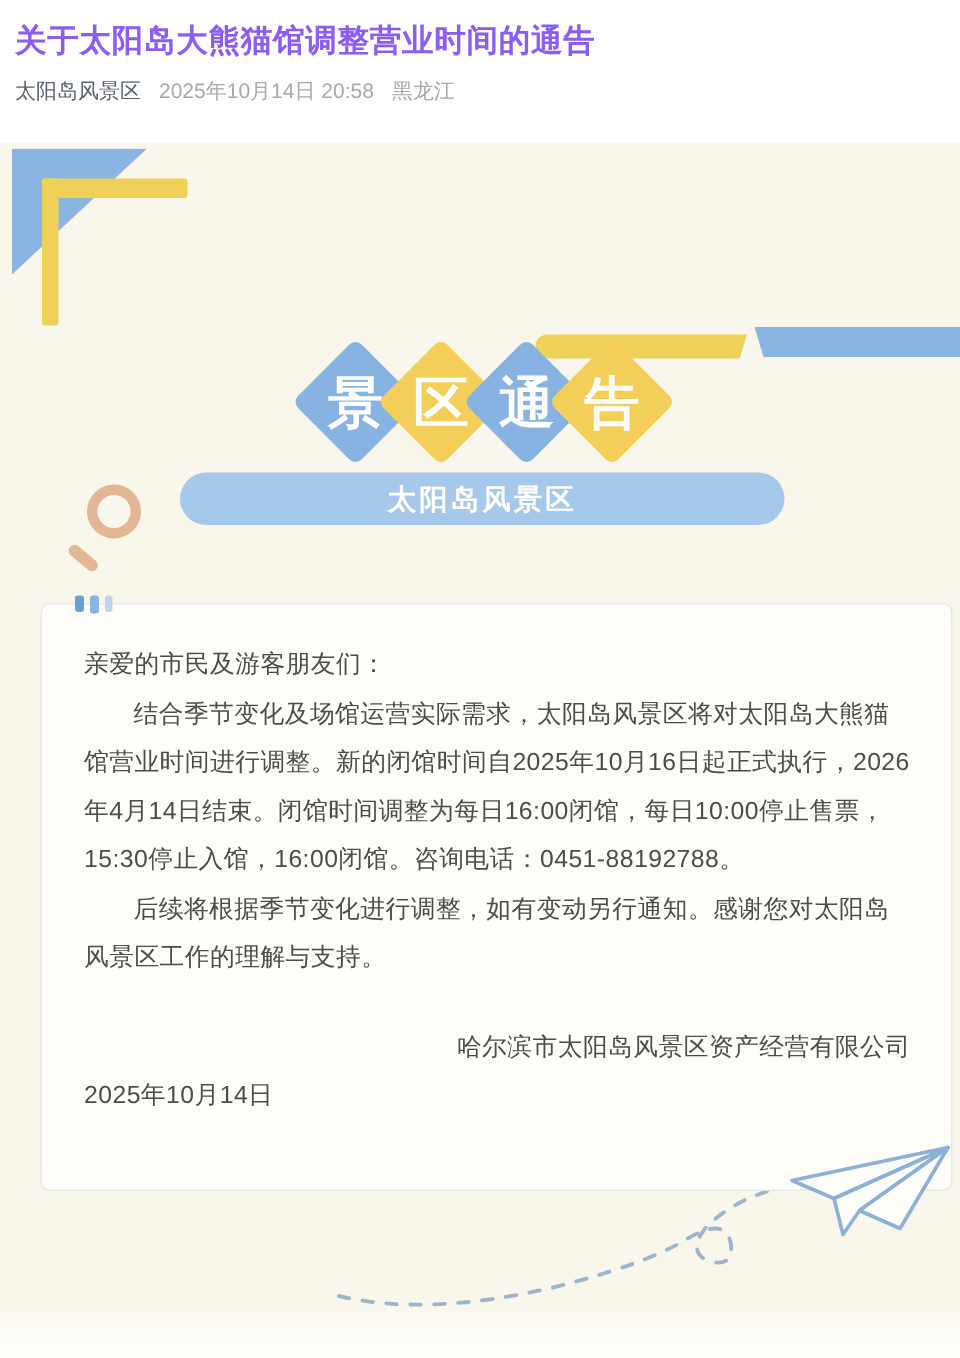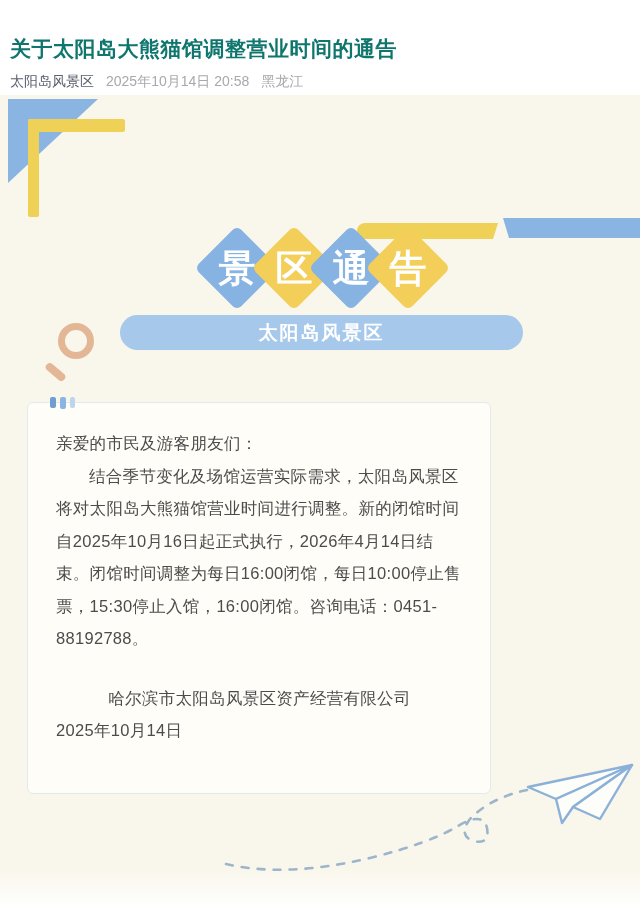--- a/index.html
+++ b/index.html
@@ -1,22 +1,22 @@
 <!DOCTYPE html>
 <html><head>
 <meta charset="utf-8">
 <style>
   * { margin:0; padding:0; box-sizing:border-box; }
   html,body { width:640px; height:905px; background:#ffffff; overflow:hidden;
     font-family:"Liberation Sans","DejaVu Sans",sans-serif; }
 
   
   .header { height:95px; padding:13px 14px 0 10px; background:#ffffff; }
-  .title { font-size:21px; font-weight:700; color:#0f766e; line-height:1.4;
-    letter-spacing:0.5px;margin-top:21px; }
+  .title { font-size:21px; font-weight:700; color:#8b5cf6; line-height:1.4;
+    letter-spacing:0.5px; }
   .meta { margin-top:10px; font-size:14px; color:#a8a8ad; display:flex;
     align-items:center; gap:12px; }
   .meta .source { color:#59616e; }
 
   
   .poster { position:relative; width:640px; height:810px;
     background:linear-gradient(180deg,#f9f6eb 0px,#f9f6eb 772px,#fefefc 100%); }
 
   
   .tri-tl { position:absolute; left:8px; top:4px; width:90px; height:84px;
@@ -48,33 +48,33 @@
     justify-content:center; color:#ffffff; font-size:19px; font-weight:700;
     letter-spacing:2px; }
 
   
   .mag-circle { position:absolute; left:58px; top:228px; width:36px; height:36px;
     border:7px solid #e3b695; border-radius:50%; }
   .mag-handle { position:absolute; left:44px; top:273px; width:23px; height:8px;
     background:#e3b695; border-radius:4px; transform:rotate(40deg); }
 
   
-  .card { position:absolute; left:27px; top:307px; width:464px; height:392px;
+  .card { position:absolute; left:27px; top:307px; width:608px; height:392px;
     background:#fffdf8; border:1px solid #e2e9ef; border-radius:6px;
     padding:24px 27px 0 28px; z-index:2; }
   .card-dashes { position:absolute; top:-6px; left:22px; display:flex; gap:4px;
     align-items:flex-start; }
   .dash { width:6px; height:11px; border-radius:2px; }
   .dash.a { background:#6f9fd0; }
   .dash.b { background:#8ab5e2; height:12px; }
   .dash.c { background:#bdd6ec; width:5px; }
   .card p { font-size:16.5px; color:#4c4c4c; line-height:32.5px;
     letter-spacing:0.3px; }
   .card p.indent { text-indent:2em; }
-  .sig { margin-top:27px; text-align:center; }
+  .sig { margin-top:27px; text-align:right; }
   .sig-date { text-align:left; }
 
   
   .plane { position:absolute; left:520px; top:662px; width:118px; height:72px;
     z-index:5; }
   .trail { position:absolute; left:215px; top:683px; width:320px; height:105px;
     z-index:1; }
 </style>
 </head>
 <body>
@@ -118,20 +118,21 @@
   <div class="mag-handle"></div>
 
   <div class="card">
     <div class="card-dashes">
       <div class="dash a"></div>
       <div class="dash b"></div>
       <div class="dash c"></div>
     </div>
     <p>亲爱的市民及游客朋友们：</p>
     <p class="indent">结合季节变化及场馆运营实际需求，太阳岛风景区将对太阳岛大熊猫馆营业时间进行调整。新的闭馆时间自2025年10月16日起正式执行，2026年4月14日结束。闭馆时间调整为每日16:00闭馆，每日10:00停止售票，15:30停止入馆，16:00闭馆。咨询电话：0451-88192788。</p>
+    <p class="indent">后续将根据季节变化进行调整，如有变动另行通知。感谢您对太阳岛风景区工作的理解与支持。</p>
     <p class="sig">哈尔滨市太阳岛风景区资产经营有限公司</p>
     <p class="sig-date">2025年10月14日</p>
   </div>
 
   <svg class="trail" viewBox="0 0 320 105">
     <path d="M11,86 Q70,100 155,80 Q215,65 243,48 Q268,33 272,50 Q275,67 258,63 Q243,57 255,41 Q275,20 312,12" fill="none" stroke="#9db5cb" stroke-width="2.6" stroke-dasharray="7 9" stroke-linecap="round"></path>
   </svg>
   <svg class="plane" viewBox="0 0 118 72">
     <g fill="#fdfdfa" stroke="#8cb1d8" stroke-width="2.4" stroke-linejoin="round">
       <path d="M112,8 L8,30 L36,42 Z"></path>

